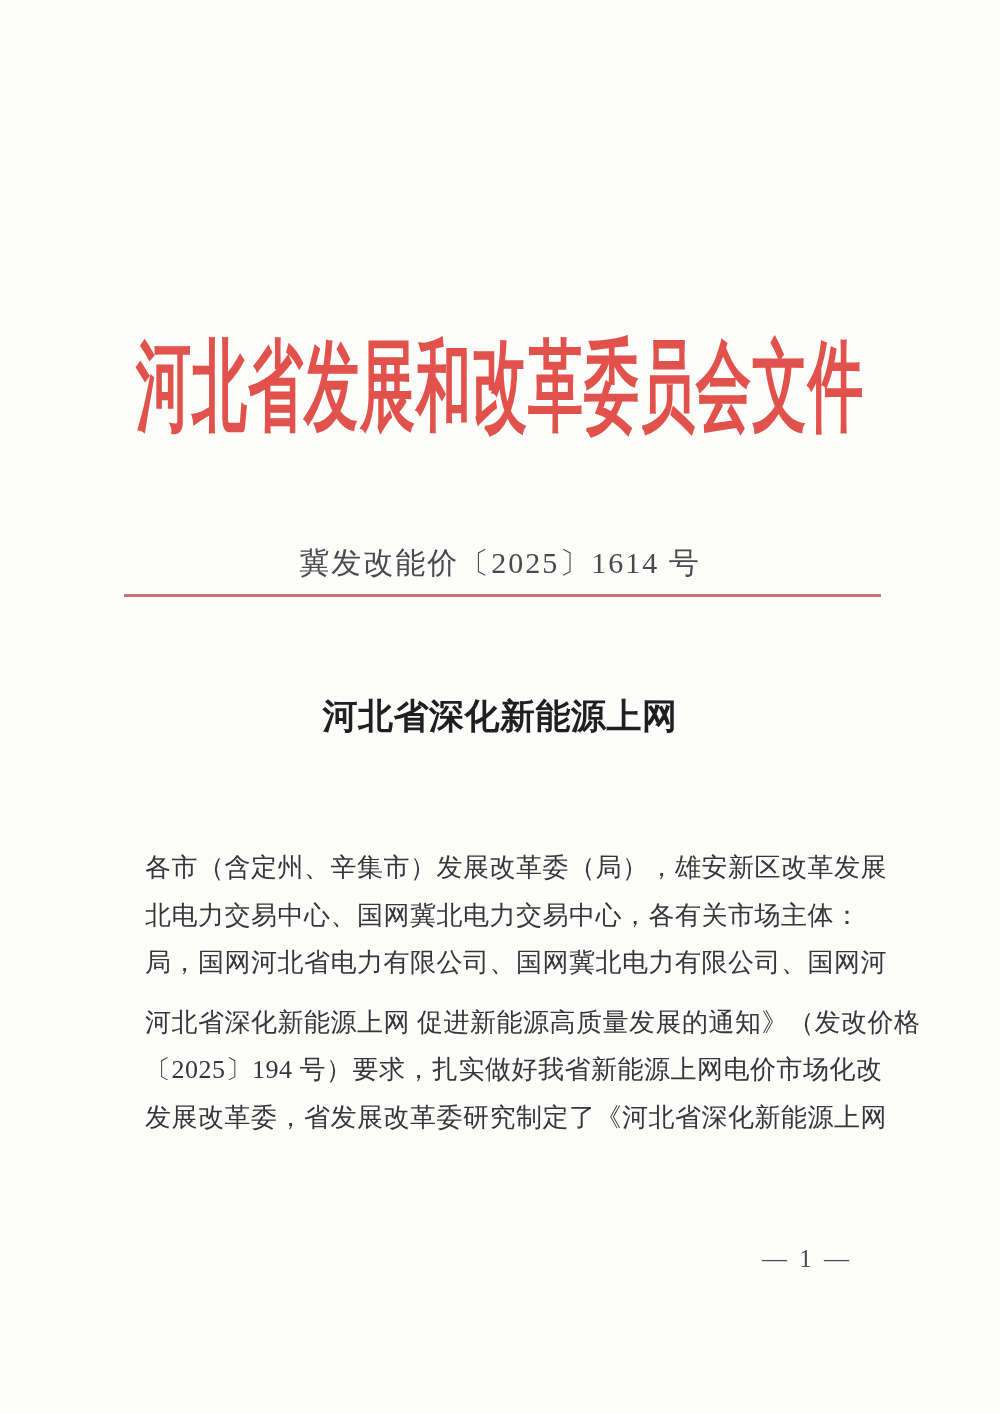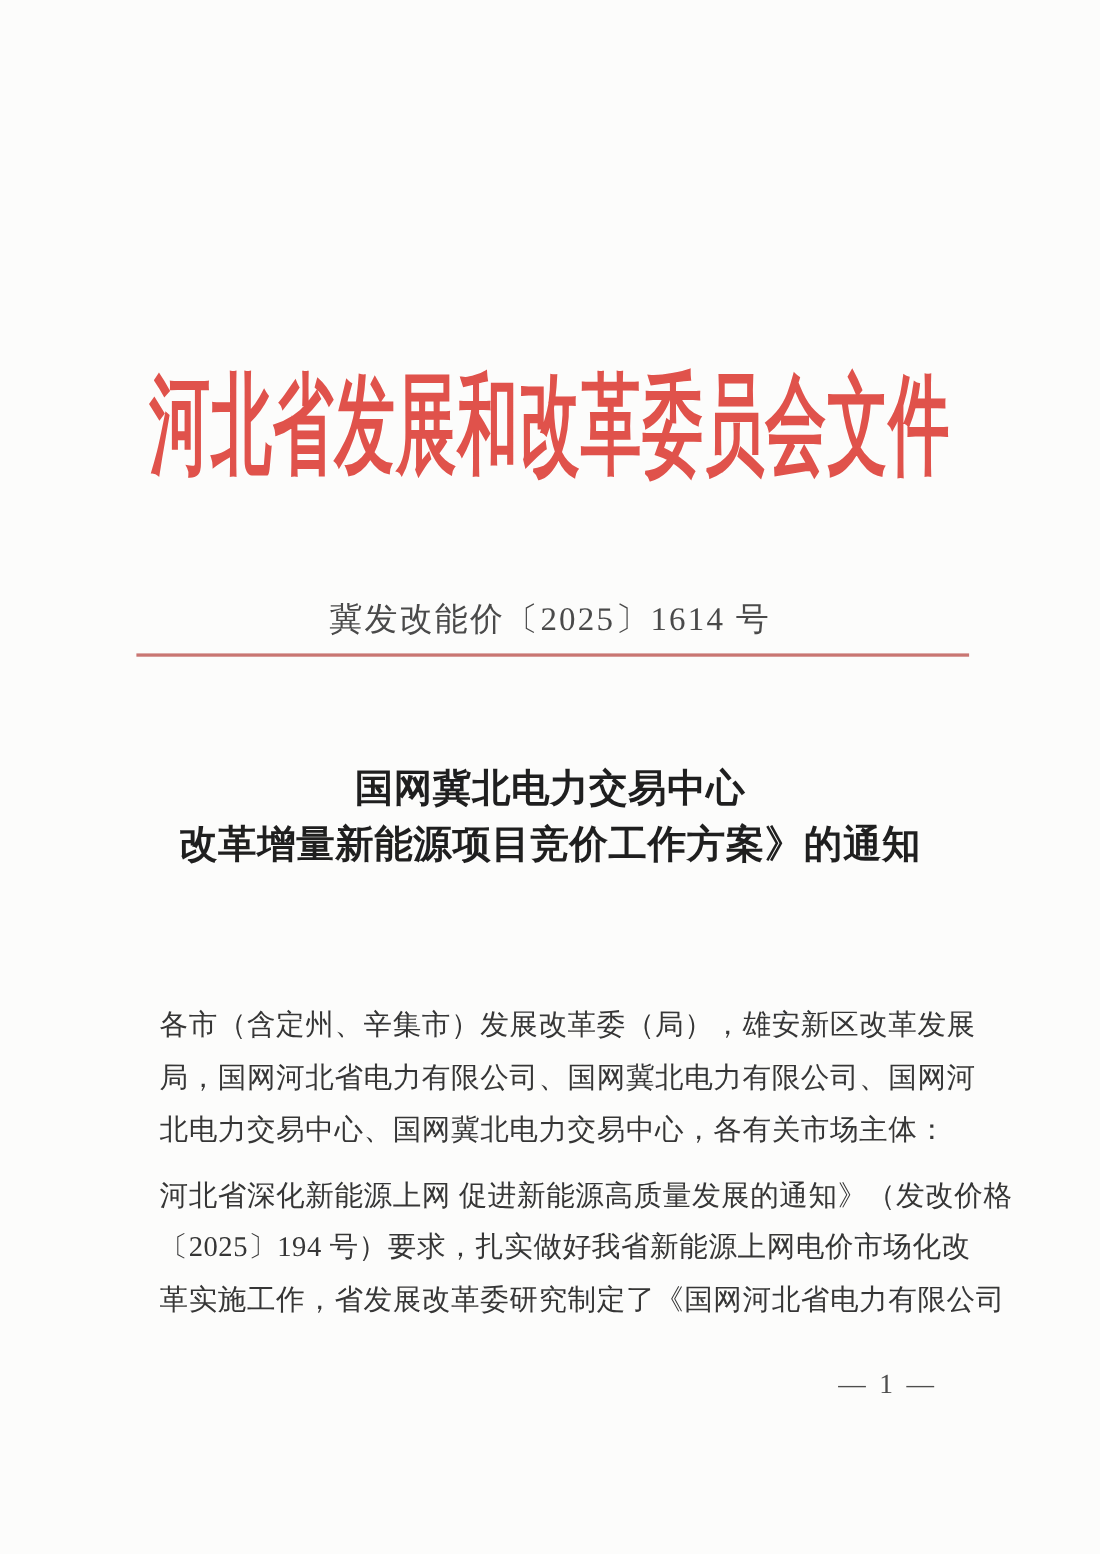--- a/index.html
+++ b/index.html
@@ -76,21 +76,21 @@
     font-weight: 700;
     font-size: 35px;
     line-height: 51px;
     color: var(--heading-ink);
     letter-spacing: 0.5px;
   }
   .doc-title-line { white-space: nowrap; }
   
   .body-text {
     position: absolute;
-    top: 908px;
+    top: 844px;
     left: 145px;
     width: 736px;
     font-size: 26px;
     line-height: 47.5px;
     color: var(--body-ink);
     letter-spacing: 0.5px;
   }
   .para + .para { margin-top: 12px; }
   .body-line { white-space: nowrap; }
   .body-line.indent { padding-left: 53px; }
@@ -112,32 +112,31 @@
 
   <div class="red-title-wrap">
     <span class="red-title">河北省发展和改革委员会文件</span>
   </div>
 
   <div class="doc-number">冀发改能价〔2025〕1614 号</div>
 
   <div class="red-divider"></div>
 
   <div class="doc-title">
-    <div class="doc-title-line">国网冀北电力交易中心</div>
-    <div class="doc-title-line">改革增量新能源项目竞价工作方案》的通知</div>
+    <div class="doc-title-line">河北省深化新能源上网</div>
   </div>
 
   <div class="body-text">
     <div class="para">
       <div class="body-line">各市（含定州、辛集市）发展改革委（局），雄安新区改革发展</div>
+      <div class="body-line">北电力交易中心、国网冀北电力交易中心，各有关市场主体：</div>
       <div class="body-line">局，国网河北省电力有限公司、国网冀北电力有限公司、国网河</div>
-      <div class="body-line">北电力交易中心、国网冀北电力交易中心，各有关市场主体：</div>
     </div>
     <div class="para">
       <div class="body-line">河北省深化新能源上网 促进新能源高质量发展的通知》（发改价格</div>
       <div class="body-line">〔2025〕194 号）要求，扎实做好我省新能源上网电价市场化改</div>
-      <div class="body-line">革实施工作，省发展改革委研究制定了《国网河北省电力有限公司</div>
+      <div class="body-line">发展改革委，省发展改革委研究制定了《河北省深化新能源上网</div>
     </div>
   </div>
 
   <div class="page-number">— 1 —</div>
 
 </div>
 
 </body></html>

